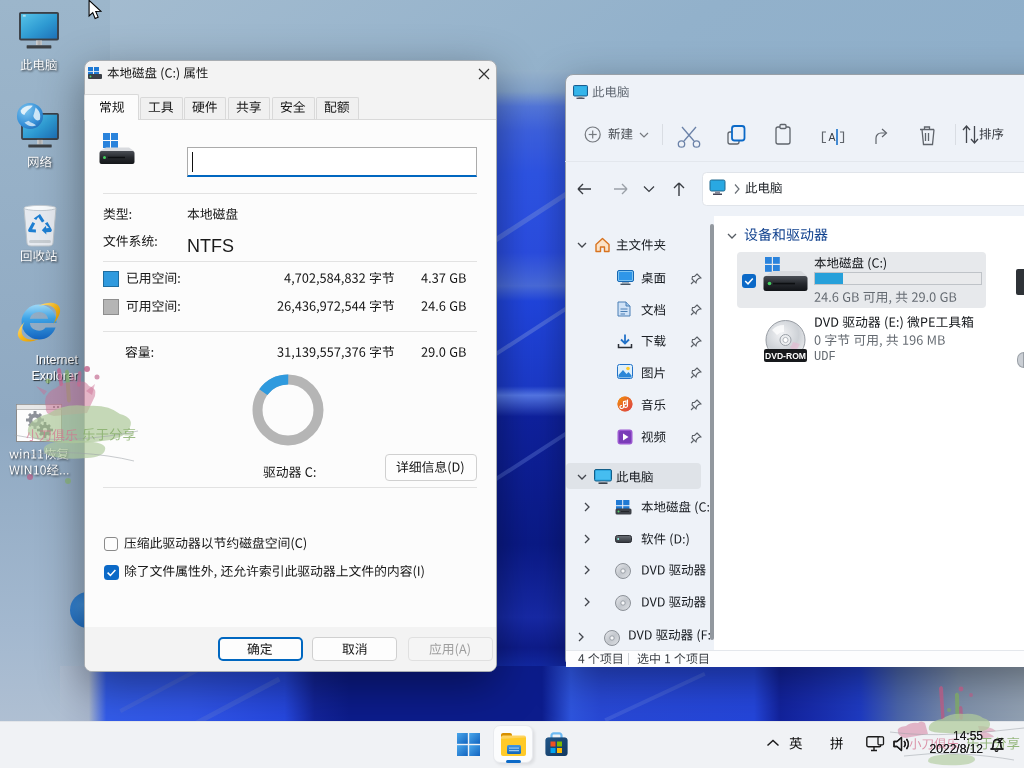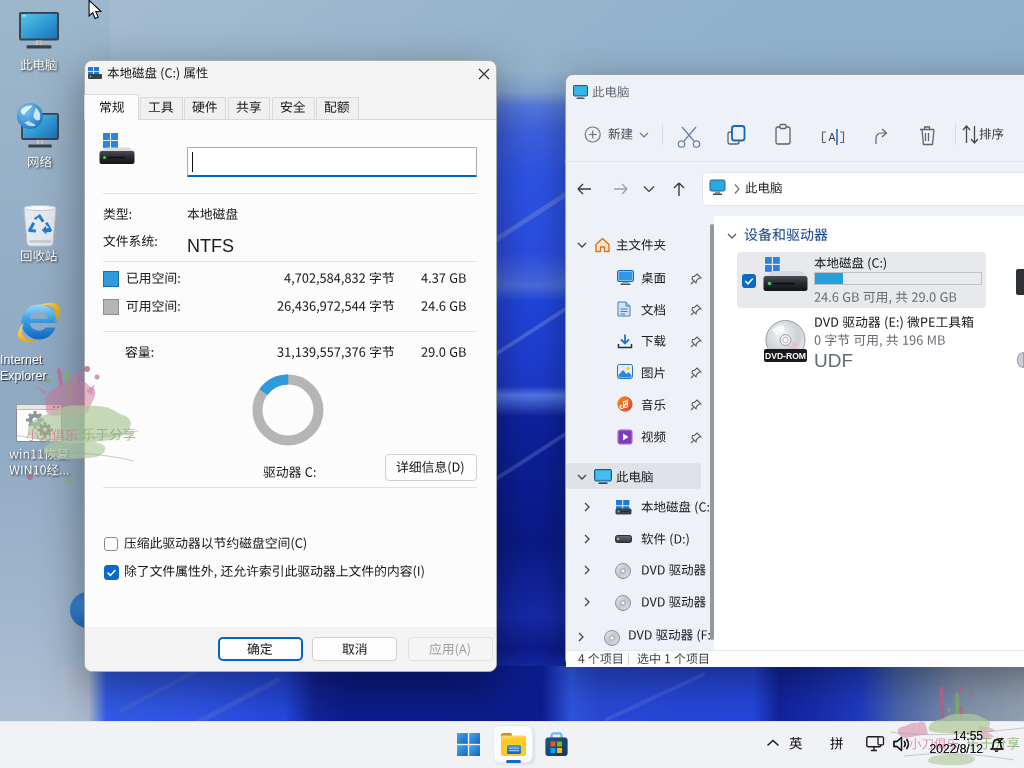--- a/index.html
+++ b/index.html
@@ -163,21 +163,21 @@
 <linearGradient id="ie2" x1="0" y1="0" x2="1" y2="1">
 <stop offset="0" stop-color="#ffe08a"></stop>
         <stop offset="0.5" stop-color="#f6b618"></stop>
         <stop offset="1" stop-color="#dd9700"></stop>
       </linearGradient>
     </defs>
 <path d="M25 7.5 a17.5 17.5 0 1 0 0 35 a17.5 17.5 0 0 0 16.6 -12 l-10 0 a9 9 0 0 1 -15.8 -4.6 l26.8 0 a17.5 17.5 0 0 0 -17.6 -18.4 z M25 15 a9.5 9.5 0 0 1 9.2 6.8 l-18.4 0 a9.5 9.5 0 0 1 9.2 -6.8 z" fill="url(#ie1)"></path>
 <path d="M45.5 10.5 C 43 4.5 33.5 4.5 24.5 9 C 32 7 38.5 8.5 41 12.5 C 43.5 16.5 42 22 39.5 27 C 44.5 21 47.5 14.5 45.5 10.5 Z" fill="url(#ie2)"></path>
 <path d="M4.5 40 C 7 45.5 16.5 45.8 25 42 C 17.5 43.5 11.5 42.5 9 38.8 C 6.5 35 8 29.5 10.5 24.8 C 5.5 30.5 2.5 36 4.5 40 Z" fill="url(#ie2)"></path>
 </svg>
-<div class="abs" style="left:0;top:352px;width:78px;text-align:left;color:#fff;font-size:12.5px;line-height:16px;text-shadow:1px 1.2px 1px rgba(0,0,0,.75)">Internet<br>Explorer</div>
+<div class="abs" style="left:0;top:352px;width:78px;text-align:right;color:#fff;font-size:12.5px;line-height:16px;text-shadow:1px 1.2px 1px rgba(0,0,0,.75)">Internet<br>Explorer</div>
 <svg class="abs" style="left:16px;top:404px" width="46" height="38" viewBox="0 0 46 38">
 <rect x="0.5" y="0.5" width="45" height="37" fill="#fdfdfd" stroke="#8a8a8a"></rect>
 <rect x="0.5" y="0.5" width="45" height="5" fill="#e8e8e8" stroke="#8a8a8a" stroke-width="0.5"></rect>
 <circle cx="38" cy="3" r="1" fill="#777"></circle>
     <circle cx="42" cy="3" r="1" fill="#777"></circle>
 <g fill="#8e9299">
       <circle cx="19" cy="16" r="6.5"></circle>
 <g stroke="#8e9299" stroke-width="3">
         <line x1="19" y1="7" x2="19" y2="25"></line>
         <line x1="10" y1="16" x2="28" y2="16"></line>
@@ -680,21 +680,21 @@
     <use href="#g53EF" transform="translate(39.4 10.82) scale(0.0128)"></use>
     <use href="#g7528" transform="translate(52.2 10.82) scale(0.0128)"></use>
     <use href="#g002C" transform="translate(65.0 10.82) scale(0.0128)"></use>
     <use href="#g5171" transform="translate(71.8 10.82) scale(0.0128)"></use>
     <use href="#g0031" transform="translate(88.0 10.82) scale(0.0128)"></use>
     <use href="#g0039" transform="translate(95.1 10.82) scale(0.0128)"></use>
     <use href="#g0036" transform="translate(102.2 10.82) scale(0.0128)"></use>
     <use href="#g004D" transform="translate(112.6 10.82) scale(0.0128)"></use>
     <use href="#g0042" transform="translate(123.0 10.82) scale(0.0128)"></use>
   </svg>
-<div class="abs" style="left:814px;top:350px;font-size:19px;color:#646a71;font-family:Liberation Sans, sans-serif">UDF</div>
+<div class="abs" style="left:814px;top:350px;font-size:12px;color:#646a71;font-family:Liberation Mono, monospace">UDF</div>
 <div class="abs" style="left:1016px;top:269px;width:8px;height:26px;background:#2e3237;border-radius:2px 0 0 2px"></div>
 <div class="abs" style="left:1017px;top:352px;width:7px;height:16px;background:#caced4;border-radius:8px 0 0 8px;border:1px solid #9aa0a7"></div>
 <div class="abs" style="left:83.5px;top:60px;width:413px;height:612px;background:#f3f3f3;border:1px solid #a8adb2;border-radius:8px;box-shadow:0 14px 45px rgba(0,0,0,.42)"></div>
 <svg class="abs" style="left:88px;top:67px" width="14" height="12" viewBox="0 0 14 12">
 <g fill="#1f7ad4">
       <rect x="0" y="0" width="5" height="4.2"></rect>
       <rect x="6" y="0" width="5" height="4.2"></rect>
       <rect x="0" y="5" width="5" height="4.2"></rect>
       <rect x="6" y="5" width="5" height="4.2"></rect>
     </g>

